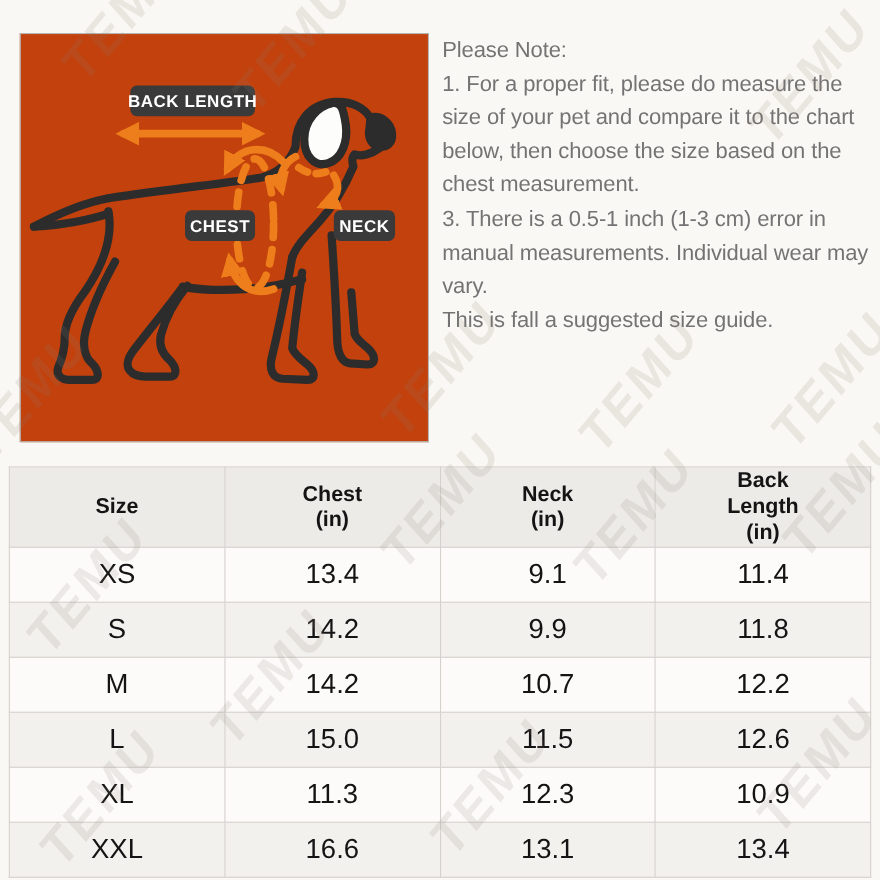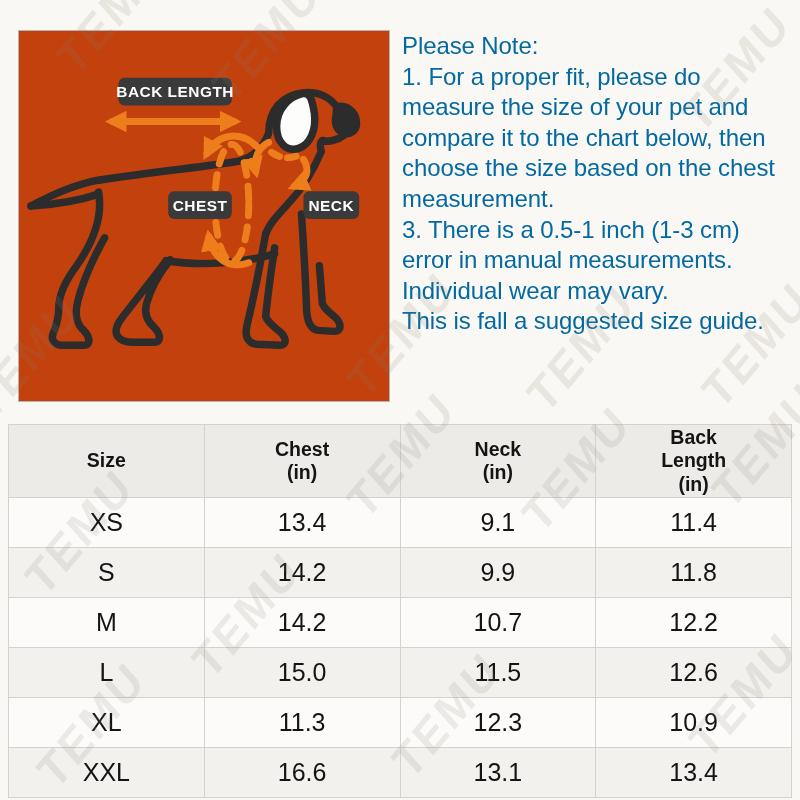--- a/index.html
+++ b/index.html
@@ -18,21 +18,21 @@
   .ear        { fill:#fdfdfc; }
   .orange     { stroke:#ee7d1b; stroke-width:7; fill:none; stroke-linecap:round; }
   .orange-dash{ stroke-dasharray:13 11; }
   .orange-dash2{ stroke-dasharray:9 8; }
   .pill       { fill:#3a3a3a; }
   .pill-text  { fill:#ffffff; font-family:"Liberation Sans", sans-serif;
                 font-weight:bold; font-size:15.5px; letter-spacing:.5px; text-anchor:middle; }
   
   .notes {
     position:absolute; left:402px; top:31px; width:394px;
-    font-size:24px; line-height:30.6px; color:#0369a1; letter-spacing:-0.1px;
+    font-size:20px; line-height:30.6px; color:#737373; letter-spacing:-0.1px;
   }
   .notes p { margin:0; }
   
   .size-table {
     position:absolute; left:8px; top:424px; width:784px;
     border-collapse:collapse; table-layout:fixed; text-align:center; color:#141414;
   }
   .size-table th, .size-table td { border:1px solid #d5d2cd; padding:0; }
   .size-table thead th {
     background:#edebe8; height:72px; font-size:19.5px; font-weight:bold; line-height:23.5px;

